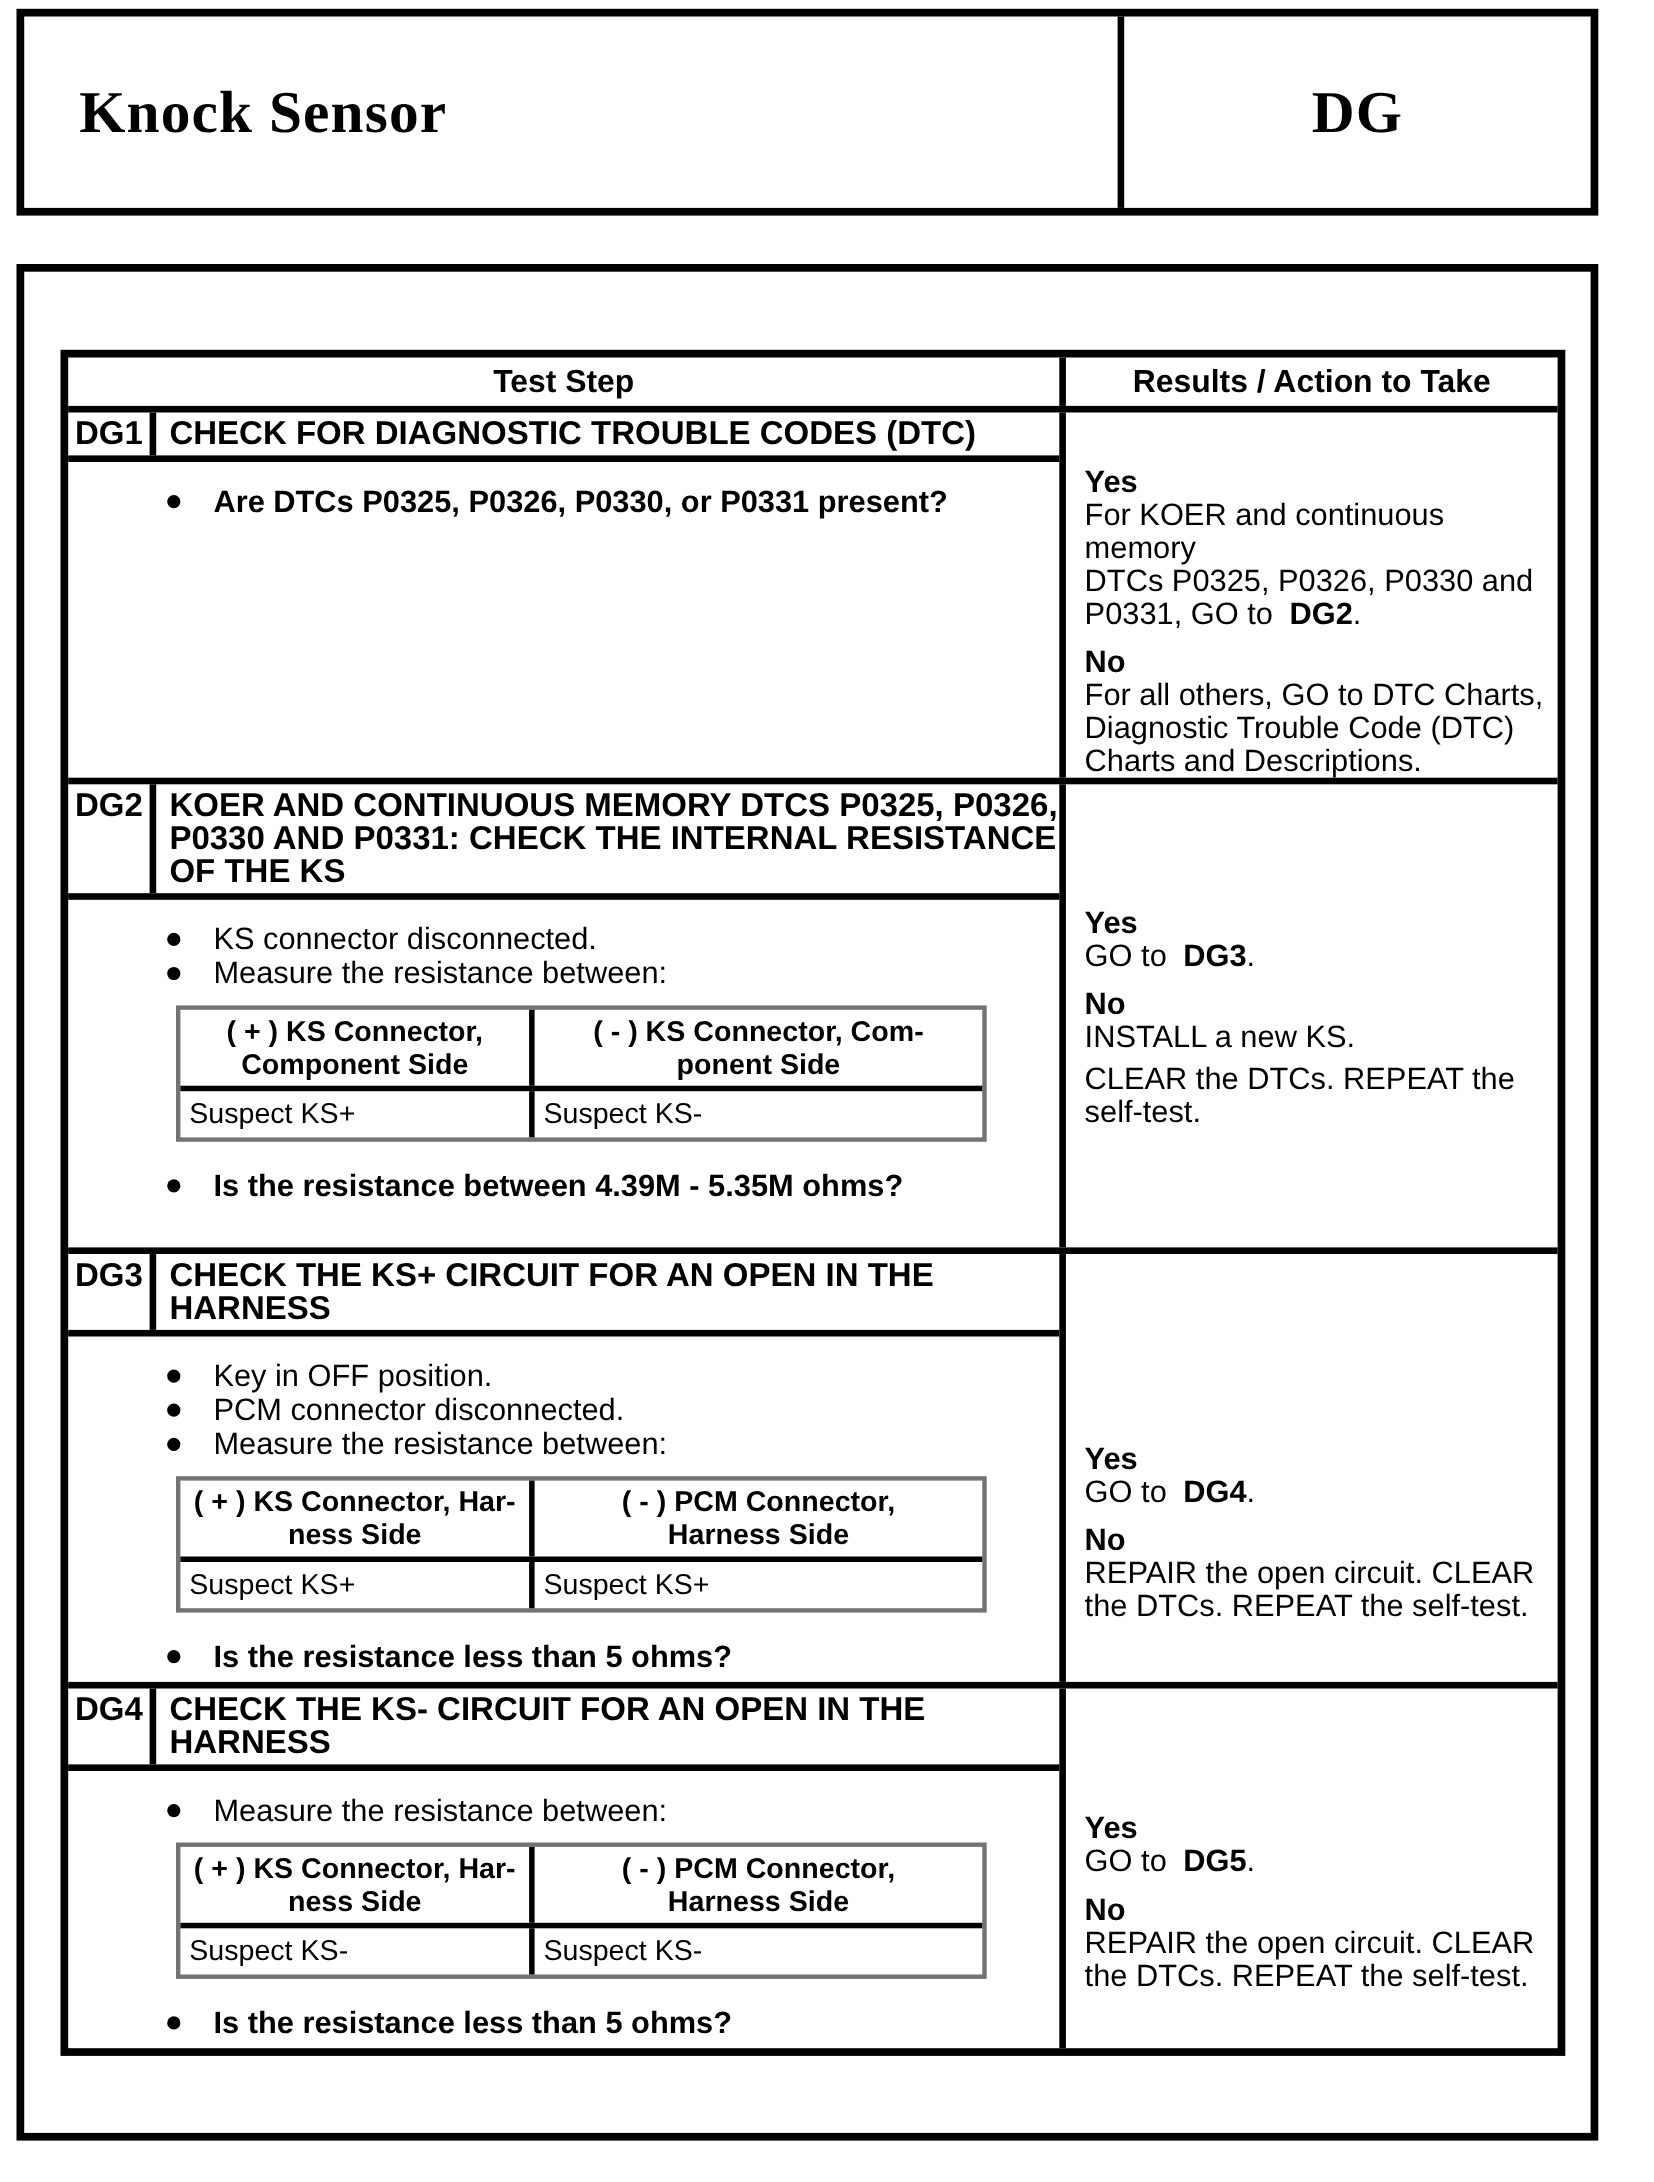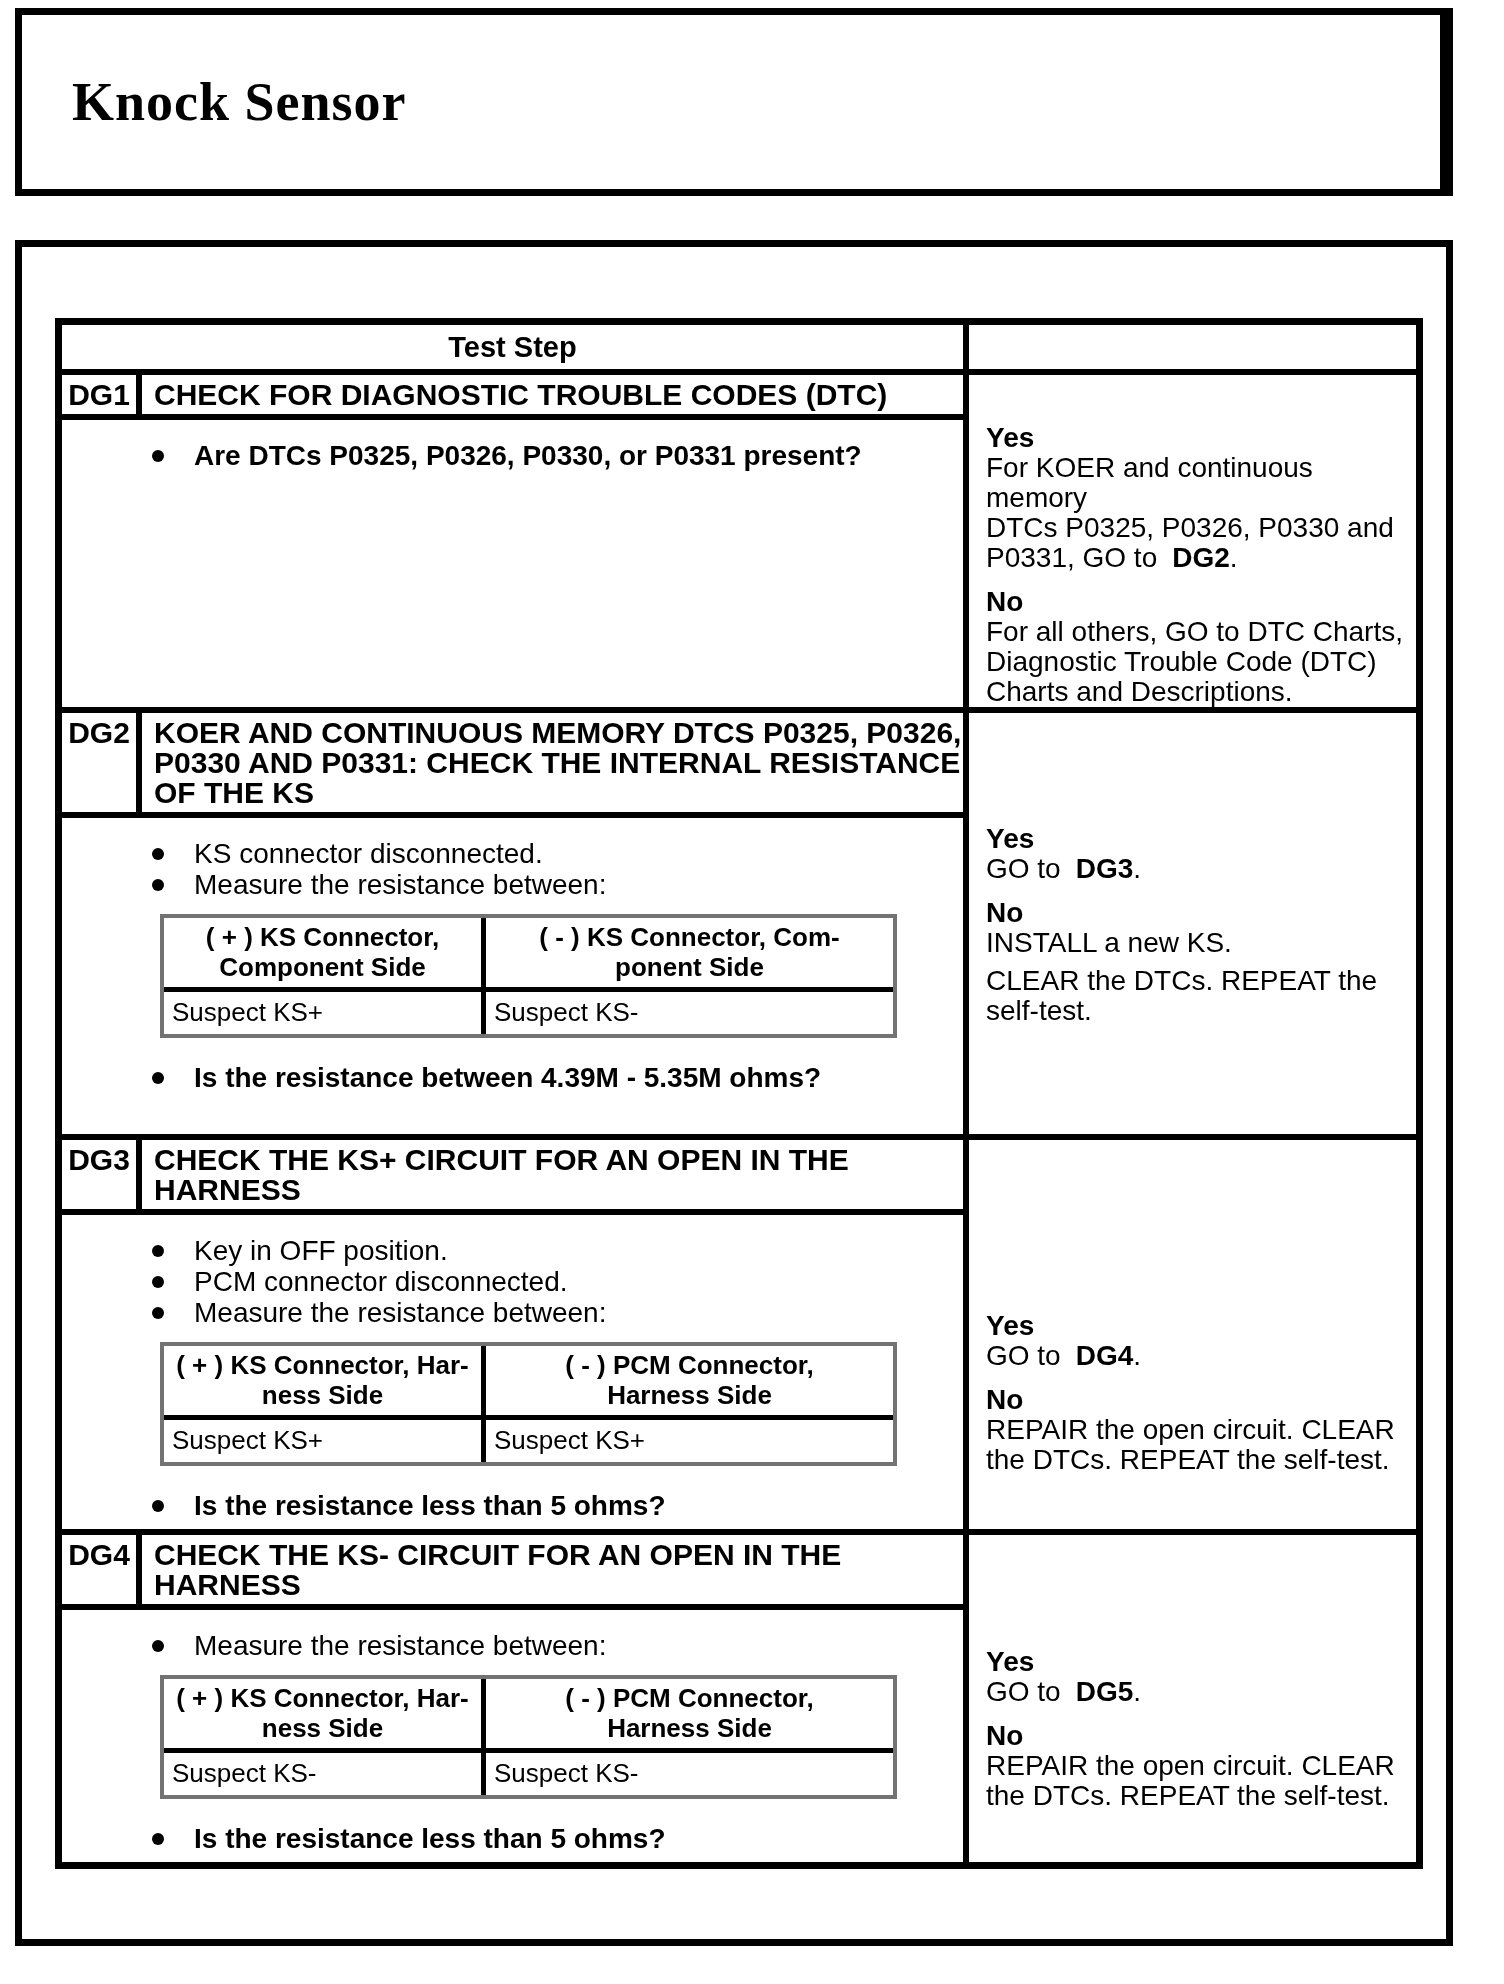--- a/index.html
+++ b/index.html
@@ -87,28 +87,32 @@
 </style>
 </head>
 <body>
 
 <div class="page">
 
   <div class="header-box">
     <div class="header-left">
       <span class="header-title">Knock Sensor</span>
     </div>
+    <div class="header-right">
+      <span class="header-code">DG</span>
+    </div>
   </div>
 
   <div class="main-box">
 
     <div class="dtable">
 
       <div class="thead">
         <div class="th th-left">Test Step</div>
+        <div class="th">Results / Action to Take</div>
       </div>
 
       <div class="section sec1">
         <div class="sec-left">
           <div class="title-row">
             <div class="dg-label">DG1</div>
             <div class="title-text">
               <div class="tline">CHECK FOR DIAGNOSTIC TROUBLE CODES (DTC)</div>
             </div>
           </div>

